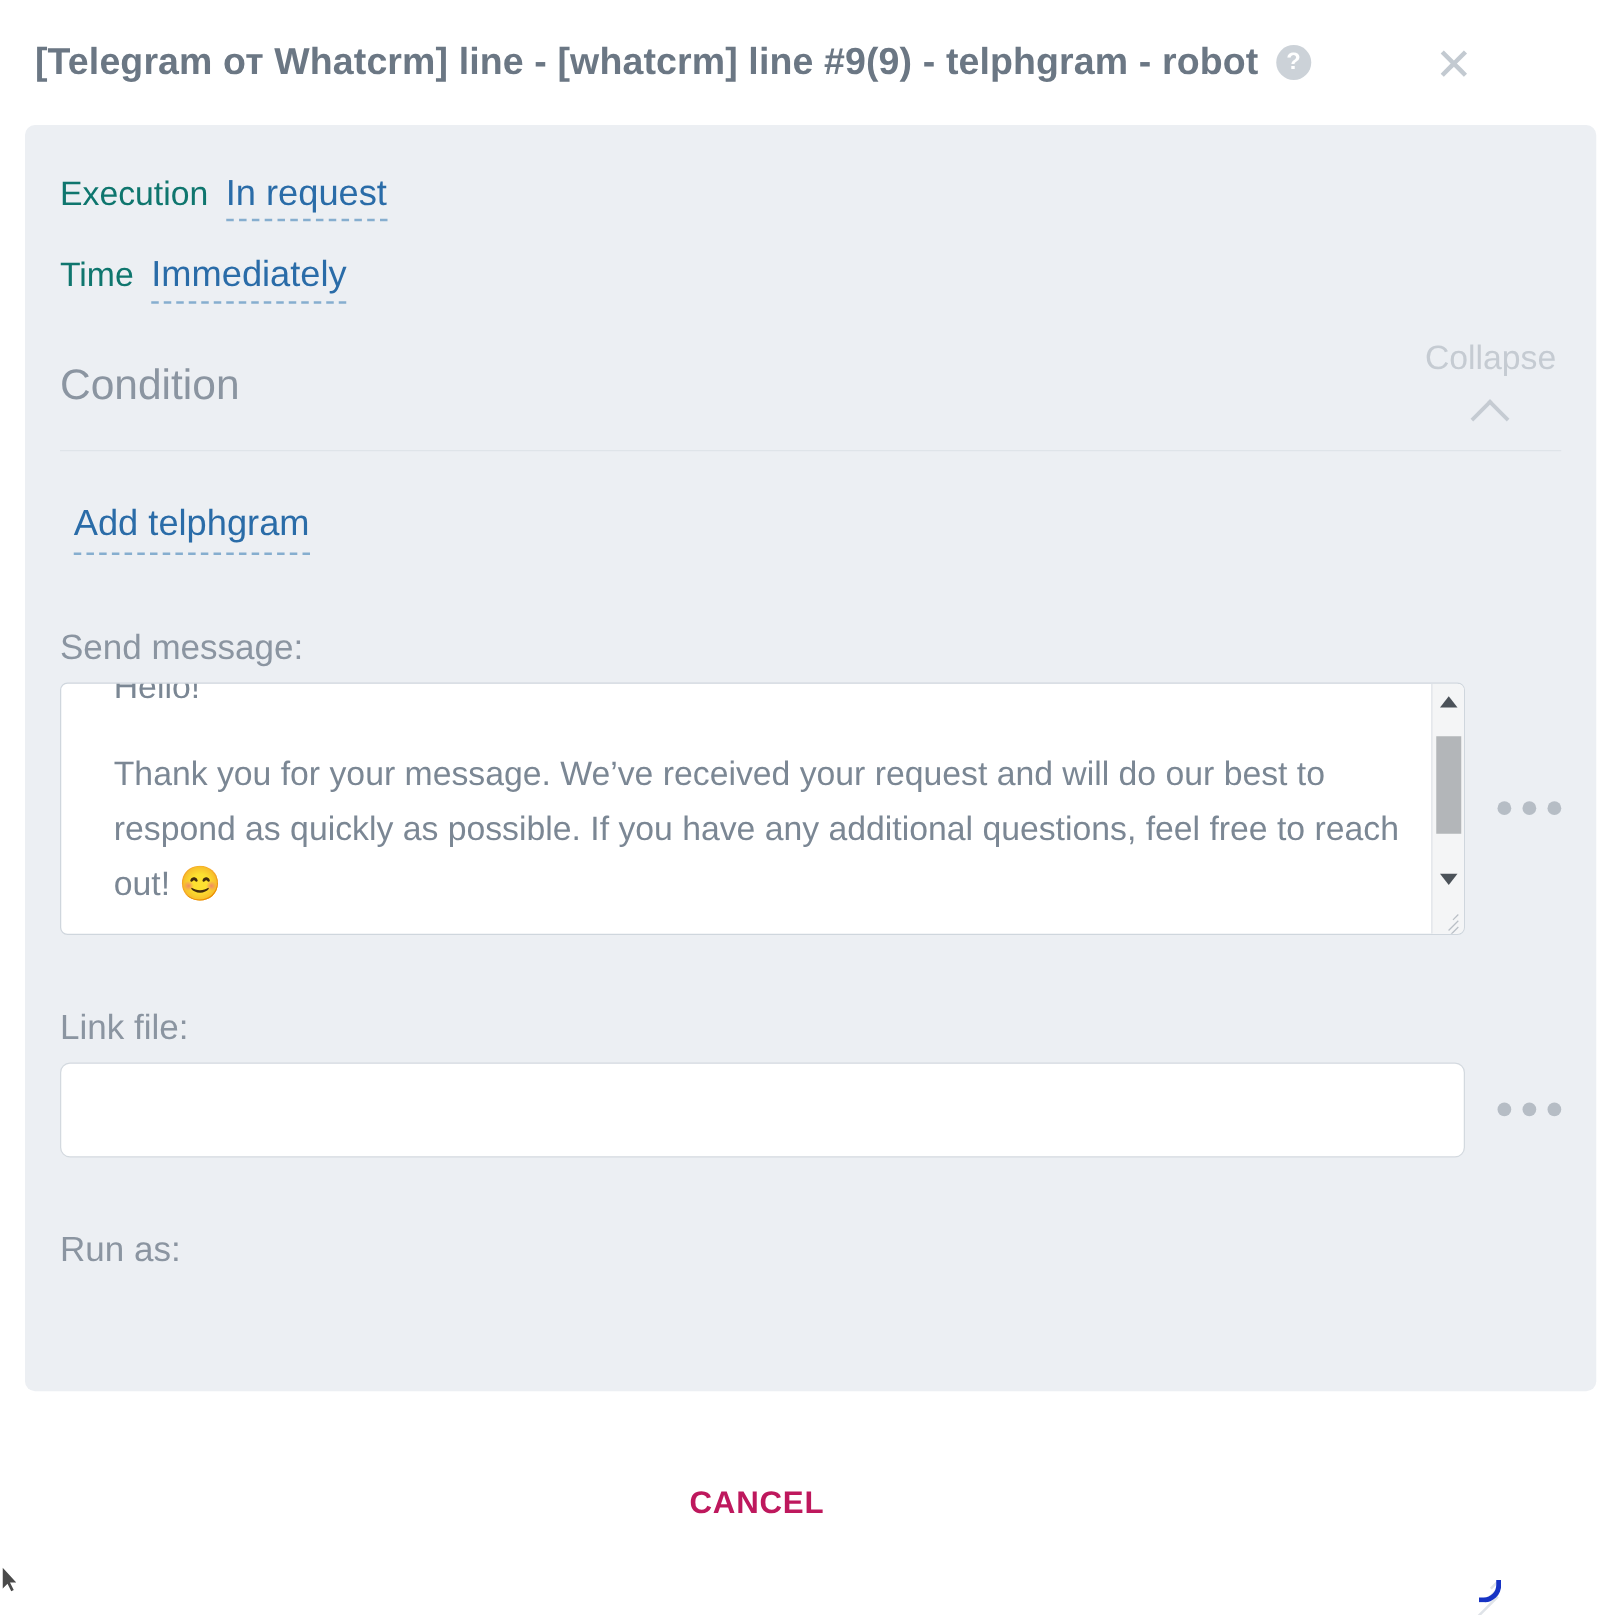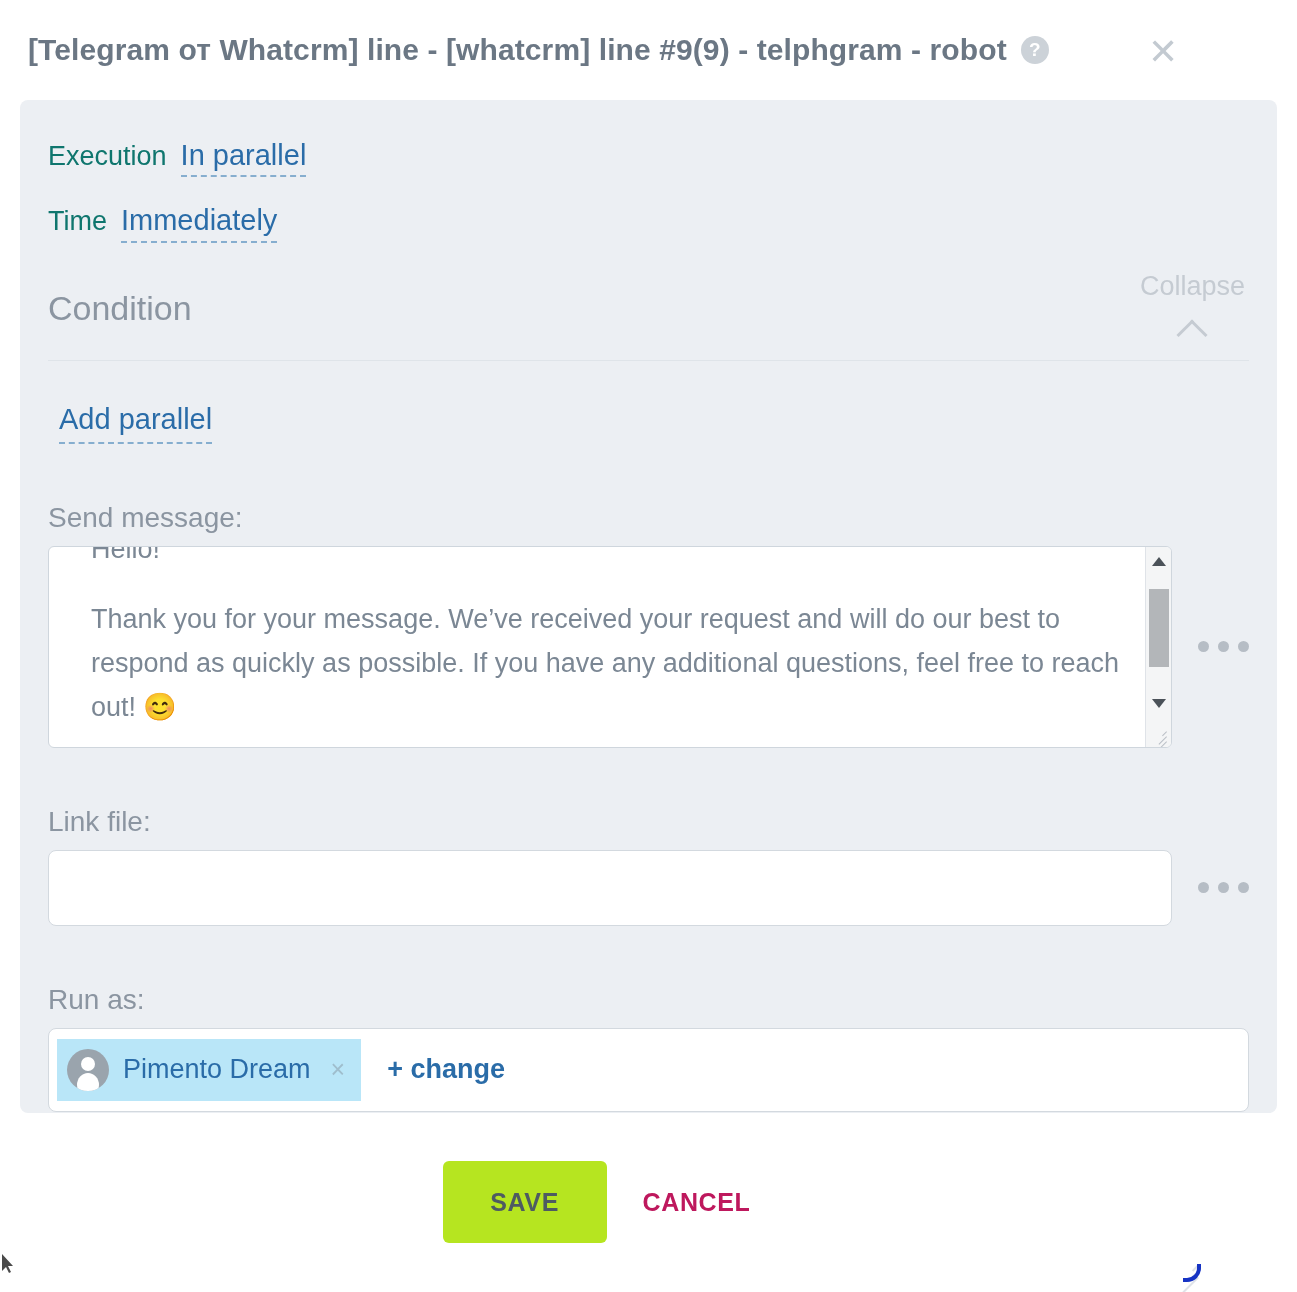--- a/index.html
+++ b/index.html
@@ -339,38 +339,38 @@
   <div class="titlebar">
     <div class="title-text">[Telegram от Whatcrm] line - [whatcrm] line #9(9) - telphgram - robot</div>
     <div class="help-icon">?</div>
   </div>
   <div class="close-btn">✕</div>
 
   <div class="panel">
 
     <div class="row">
       <span class="row-label">Execution</span>
-      <span class="dotted-link">In parallel</span>
+      <span class="dotted-link">In request</span>
     </div>
 
     <div class="row">
       <span class="row-label">Time</span>
       <span class="dotted-link">Immediately</span>
     </div>
 
     <div class="condition-head">
       <span class="condition-title">Condition</span>
       <span class="collapse-wrap">
         <span class="collapse-label">Collapse</span>
         <span class="chevron-up"></span>
       </span>
     </div>
 
     <div class="add-condition-wrap">
-      <span class="add-condition">Add parallel</span>
+      <span class="add-condition">Add telphgram</span>
     </div>
 
     <div class="field-label">Send message:</div>
 
     <div class="msg-row">
       <div class="textarea-box">
         <div class="ta-content">
           <p>Hello!</p>
           <p>Thank you for your message. We’ve received your request and will do our best to respond as quickly as possible. If you have any additional questions, feel free to reach out! 😊</p>
         </div>
@@ -402,38 +402,24 @@
       <input class="text-input" type="text" value="" style="">
       <div class="dots">
         <span></span>
           <span></span>
           <span></span>
       </div>
     </div>
 
     <div class="field-label">Run as:</div>
 
-    <div class="runas-box">
-      <div class="chip">
-        <span class="avatar">
-          <svg width="42" height="42" viewBox="0 0 42 42">
-            <circle cx="21" cy="15" r="7" fill="#ffffff"></circle>
-            <ellipse cx="21" cy="36" rx="11" ry="12" fill="#ffffff"></ellipse>
-          </svg>
-        </span>
-        <span class="chip-label">Pimento Dream</span>
-        <span class="chip-remove">×</span>
-      </div>
-      <span class="change-link">+ change</span>
-    </div>
 
   </div>
 
   <div class="footer">
-    <button class="btn-save">SAVE</button>
     <button class="btn-cancel">CANCEL</button>
   </div>
 
   <div class="corner-grip">
     <i style="bottom:4px;  width:22px;"></i>
     <i style="bottom:10px; width:15px;"></i>
     <i style="bottom:16px; width:8px;"></i>
     <span class="corner-arc"></span>
   </div>
 

